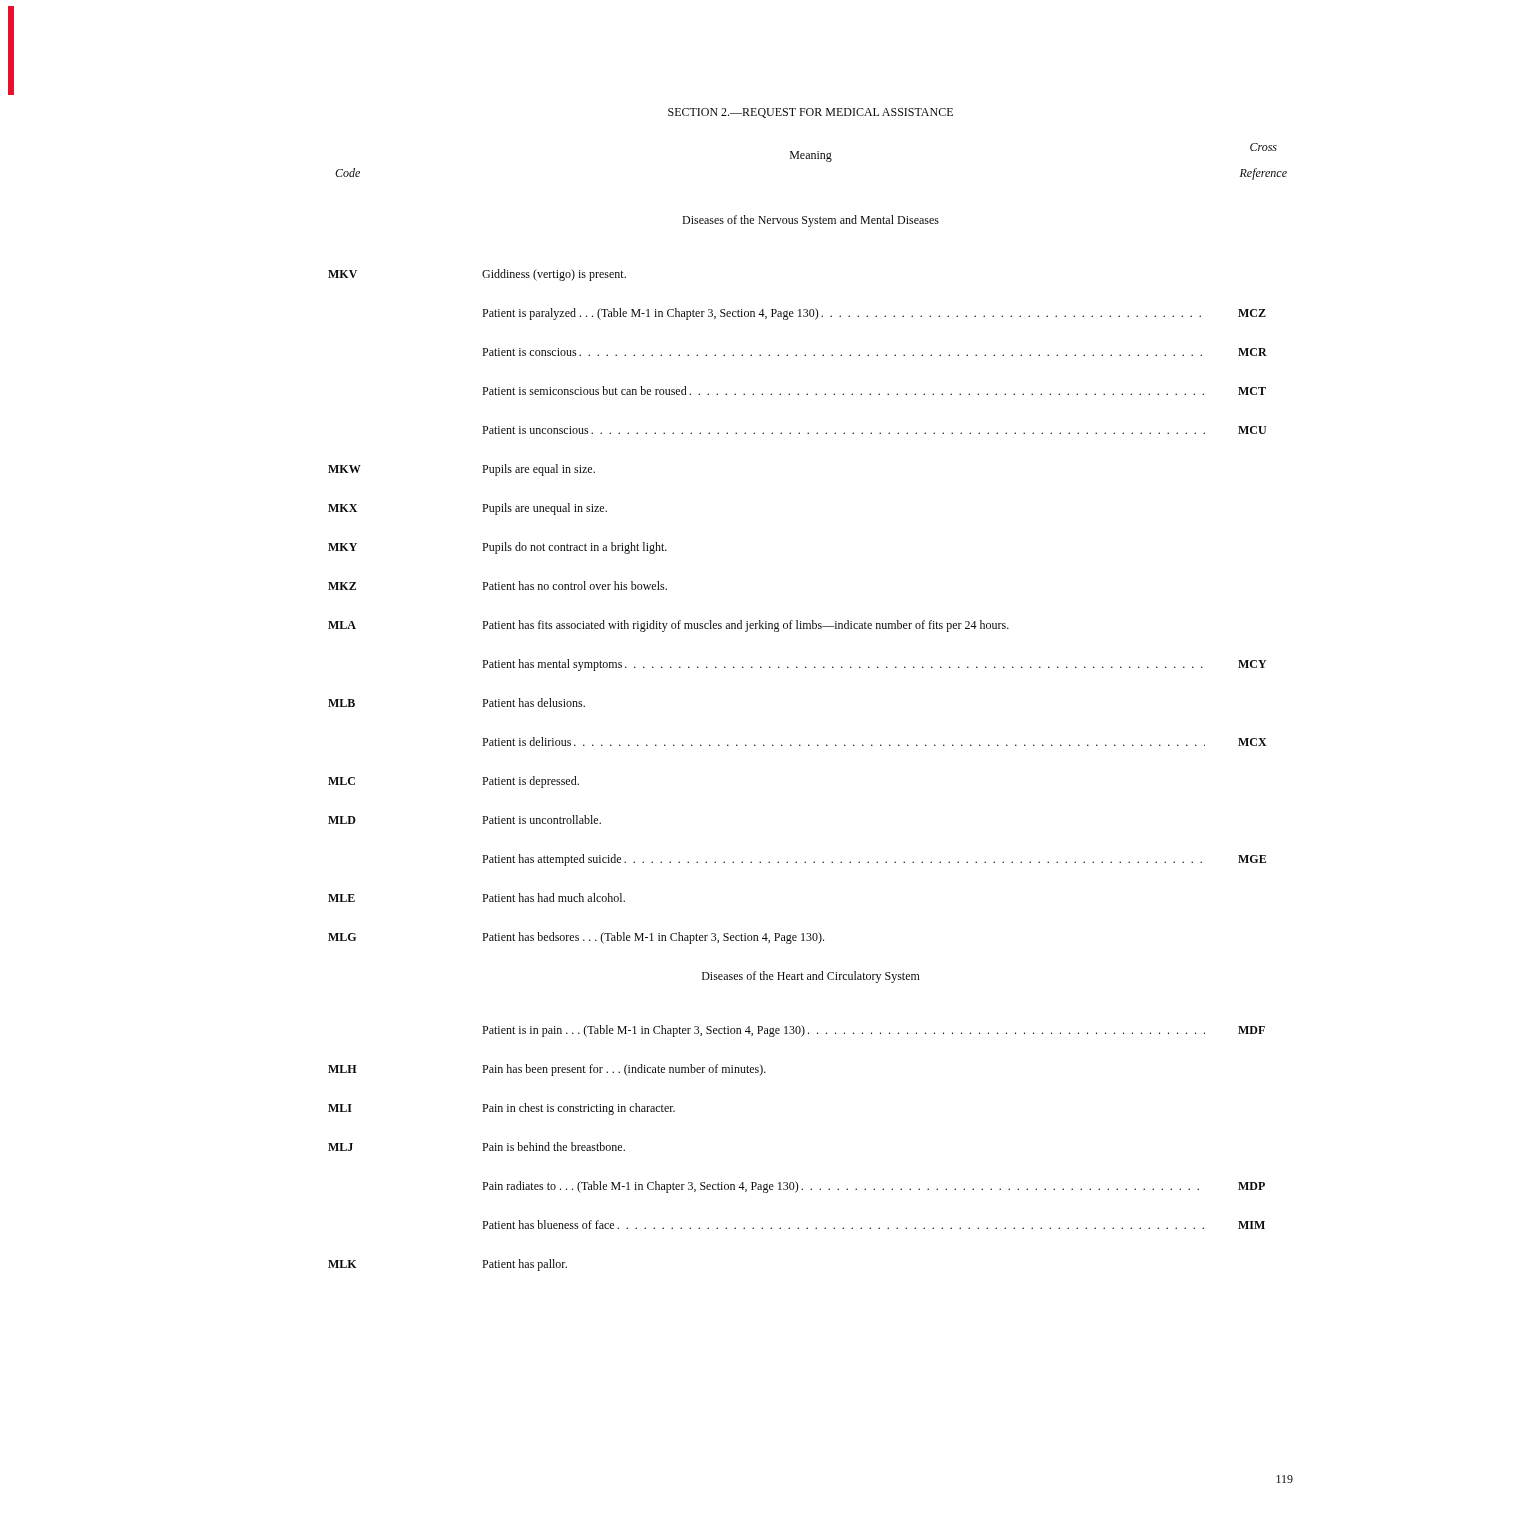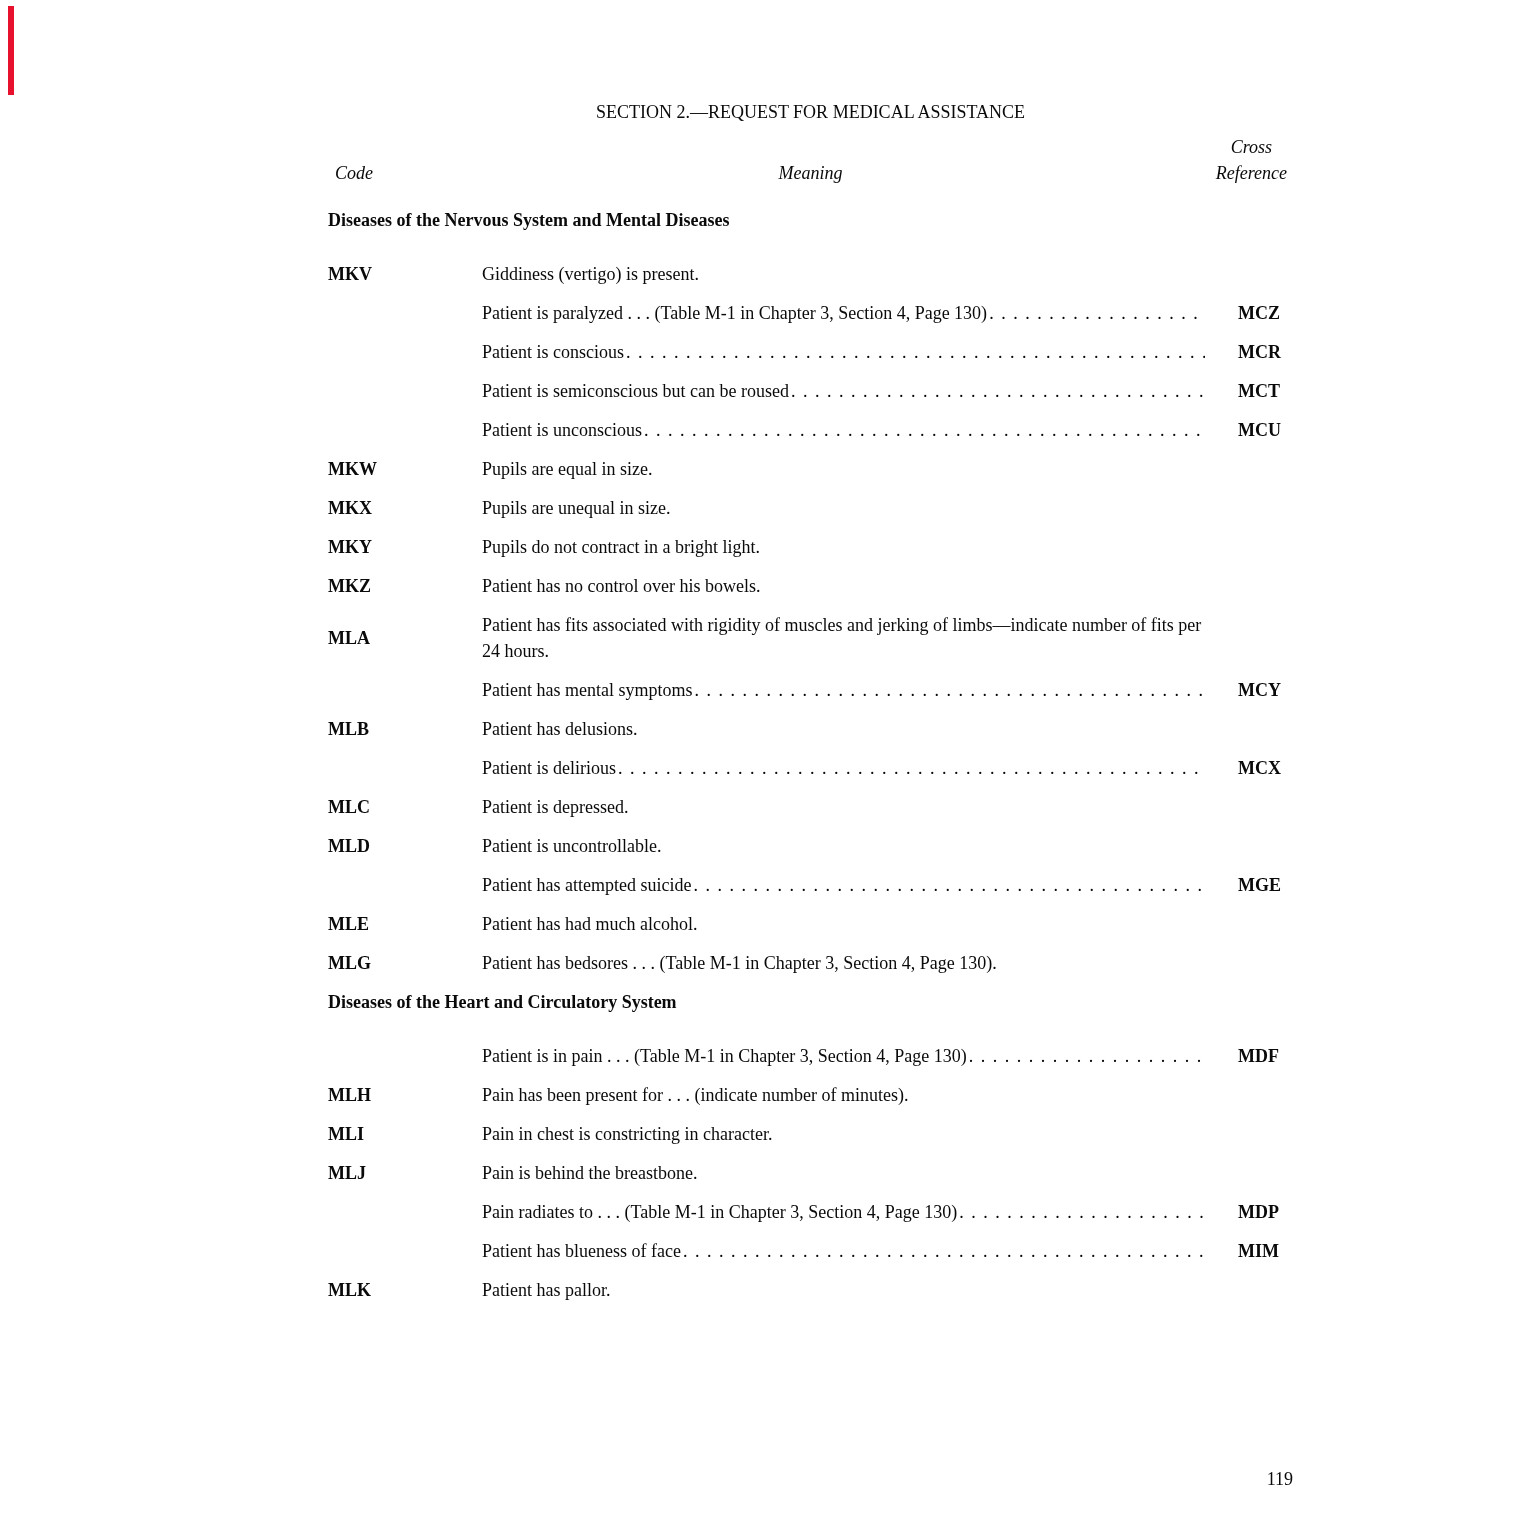--- a/index.html
+++ b/index.html
@@ -4,21 +4,21 @@
 <style>
   html, body { margin: 0; padding: 0; background: #ffffff; }
   .page {
     position: relative;
     width: 1540px;
     height: 1540px;
     background: #ffffff;
     box-sizing: border-box;
     padding: 0 247px 0 328px;
     font-family: "Liberation Serif", "DejaVu Serif", serif;
-    font-size: 18px;
+    font-size: 12px;
     line-height: 26px;
     color: #0a0a0a;
     overflow: hidden;
   }
   .red-mark {
     position: absolute;
     left: 8px;
     top: 6px;
     width: 6px;
     height: 89px;
@@ -35,34 +35,34 @@
   .ch-code {
     position: absolute;
     left: 7px;
     bottom: 0;
     font-style: italic;
   }
   .ch-meaning {
     position: absolute;
     left: 0;
     right: 0;
-    bottom: 0;
+    bottom: 18px;
     text-align: center;
-    font-style: italic;
   }
   .ch-cross {
     position: absolute;
     right: 6px;
     bottom: 0;
     text-align: center;
     font-style: italic;
     margin-left: 48px;
   }
   .section-heading {
-    font-weight: bold;
+    font-weight: normal;
+    text-align: center;
     margin: 4px 0 28px 0;
   }
   .sections > .section-heading:first-child {
     margin-top: 21px;
   }
   .row {
     display: flex;
     align-items: center;
     margin-bottom: 13px;
   }

